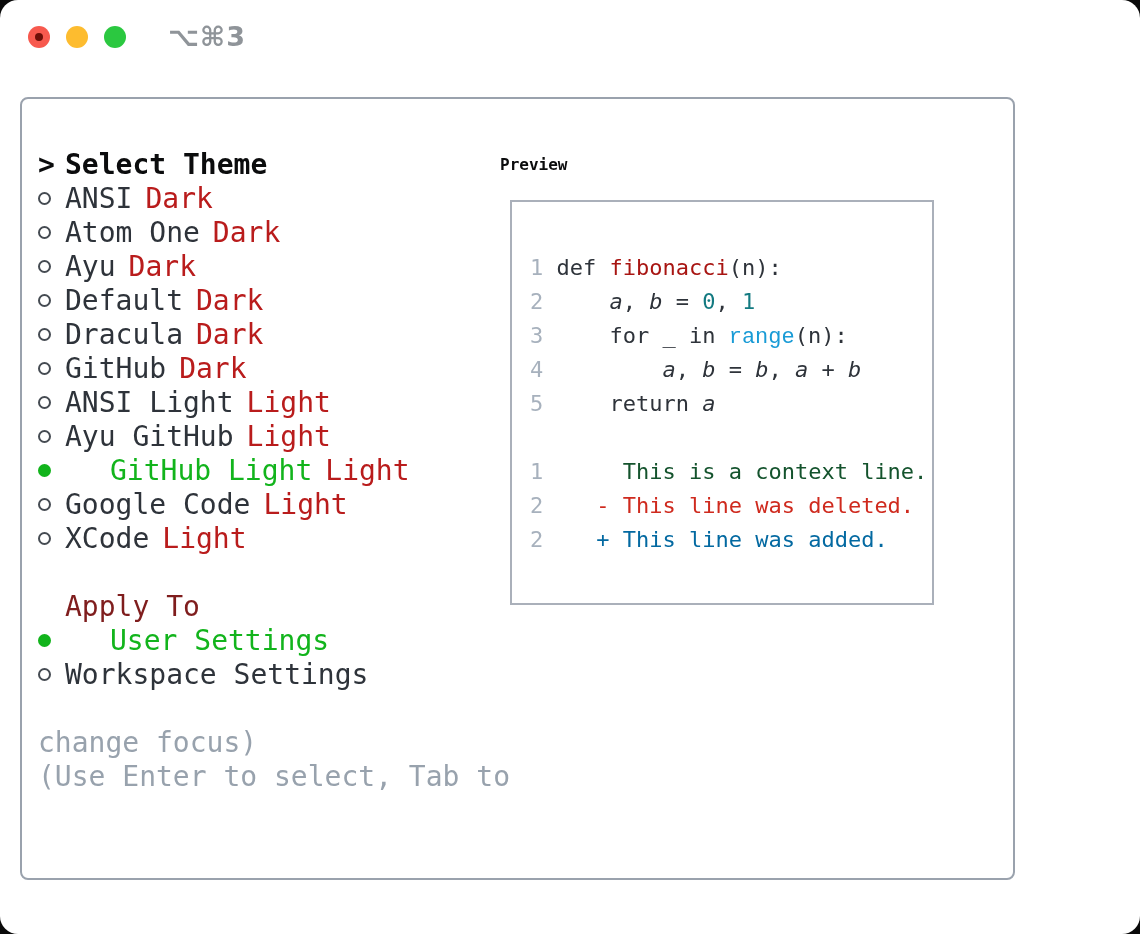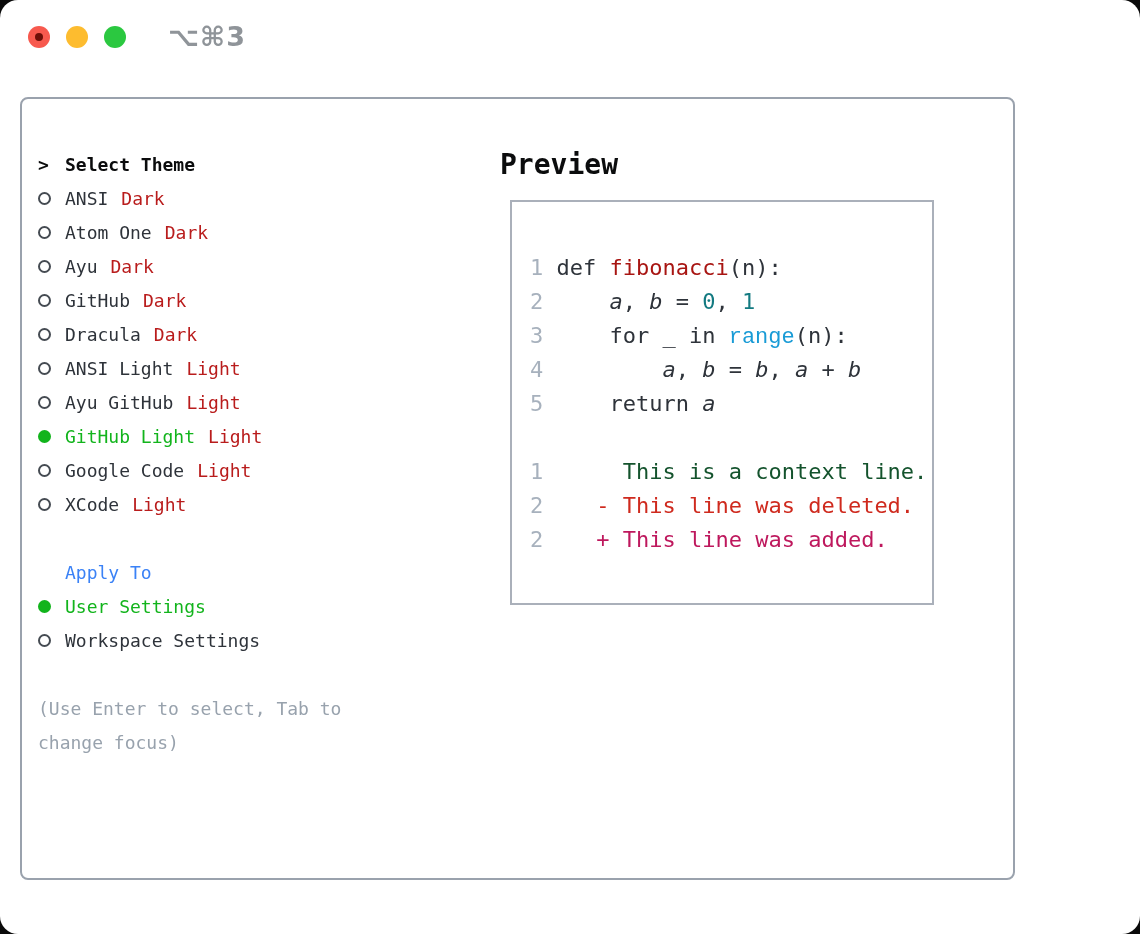--- a/index.html
+++ b/index.html
@@ -19,56 +19,56 @@
     position:absolute;left:168px;top:22px;font-size:27px;font-weight:700;
     color:#8f9499;letter-spacing:1px;line-height:30px;
     font-family:"DejaVu Sans","Liberation Sans",sans-serif;
   }
   
   .panel{
     position:absolute;left:20px;top:97px;width:995px;height:783px;
     border:2px solid #9aa2ad;border-radius:8px;box-sizing:border-box;background:#fff;
   }
   
-  .leftcol{position:absolute;left:38px;top:148px;font-size:18px;}
+  .leftcol{position:absolute;left:38px;top:148px;font-size:28px;}
   .row{height:34px;line-height:34px;white-space:nowrap;color:#2e333a;}
   .spacer{height:34px;}
   .prefix{display:inline-block;width:27px;}
   .hdr{font-weight:700;color:#0b0c0d;}
   .hdr .prefix{color:#0b0c0d;}
   .radio{
     display:inline-block;width:13px;height:13px;border-radius:50%;
     border:2px solid #454b52;box-sizing:border-box;margin-right:14px;
     vertical-align:middle;position:relative;top:-2px;
   }
   .sel .radio{border-color:#12b41c;background:#12b41c;}
-  .sel .nm{color:#12b41c;}
+  .sel .nm{color:#12b41c;margin-left:45px;}
   .vr{color:#b91c1c;margin-left:13px;}
-  .applyhdr{color:#3b82f6;}
+  .applyhdr{color:#7f1d1d;}
   .hint{color:#98a2ad;}
   
   .pv-heading{
     position:absolute;left:500px;top:148px;height:34px;line-height:34px;
-    font-size:28px;font-weight:700;color:#0b0c0d;
+    font-size:16px;font-weight:700;color:#0b0c0d;
   }
   .pv-box{
     position:absolute;left:510px;top:200px;width:424px;height:405px;
     border:2px solid #aab0ba;box-sizing:border-box;background:#fff;
     padding:49px 0 0 18px;overflow:hidden;
   }
   .cl{height:34px;line-height:34px;font-size:22px;white-space:pre;color:#2e333a;}
   .ln{color:#a7b1bd;}
   .t{color:#2e333a;}
   .fn{color:#a81512;}
   .v{font-style:italic;color:#2e333a;}
   .num{color:#137a81;}
   .bi{color:#199bd6;font-family:Liberation Mono, monospace;}
   .ctx{color:#14532d;}
   .del{color:#cf2a1e;}
-  .add{color:#be185d;}
+  .add{color:#0369a1;}
 </style>
 </head>
 <body>
 
 <div class="window">
 
   <div class="titlebar">
     <div class="light red">
         <span class="dot"></span>
       </div>
@@ -78,38 +78,39 @@
   </div>
 
   <div class="panel"></div>
 
   <div class="leftcol">
     <div class="row hdr"><span class="prefix">&gt;</span><span>Select Theme</span></div>
 
     <div class="row"><span class="radio"></span><span class="nm">ANSI</span><span class="vr">Dark</span></div>
     <div class="row"><span class="radio"></span><span class="nm">Atom One</span><span class="vr">Dark</span></div>
     <div class="row"><span class="radio"></span><span class="nm">Ayu</span><span class="vr">Dark</span></div>
+    <div class="row"><span class="radio"></span><span class="nm">Default</span><span class="vr">Dark</span></div>
+    <div class="row"><span class="radio"></span><span class="nm">Dracula</span><span class="vr">Dark</span></div>
     <div class="row"><span class="radio"></span><span class="nm">GitHub</span><span class="vr">Dark</span></div>
-    <div class="row"><span class="radio"></span><span class="nm">Dracula</span><span class="vr">Dark</span></div>
     <div class="row"><span class="radio"></span><span class="nm">ANSI Light</span><span class="vr">Light</span></div>
     <div class="row"><span class="radio"></span><span class="nm">Ayu GitHub</span><span class="vr">Light</span></div>
     <div class="row sel"><span class="radio"></span><span class="nm">GitHub Light</span><span class="vr">Light</span></div>
     <div class="row"><span class="radio"></span><span class="nm">Google Code</span><span class="vr">Light</span></div>
     <div class="row"><span class="radio"></span><span class="nm">XCode</span><span class="vr">Light</span></div>
 
     <div class="spacer"></div>
 
     <div class="row applyhdr"><span class="prefix"></span><span>Apply To</span></div>
     <div class="row sel"><span class="radio"></span><span class="nm">User Settings</span></div>
     <div class="row"><span class="radio"></span><span class="nm">Workspace Settings</span></div>
 
     <div class="spacer"></div>
 
+    <div class="row hint">change focus)</div>
     <div class="row hint">(Use Enter to select, Tab to</div>
-    <div class="row hint">change focus)</div>
   </div>
 
   <div class="pv-heading">Preview</div>
 
   <div class="pv-box">
     <div class="cl"><span class="ln">1 </span><span class="t">def </span><span class="fn">fibonacci</span><span class="t">(n):</span></div>
     <div class="cl"><span class="ln">2 </span><span class="t">    </span><span class="v">a</span><span class="t">, </span><span class="v">b</span><span class="t"> = </span><span class="num">0</span><span class="t">, </span><span class="num">1</span></div>
     <div class="cl"><span class="ln">3 </span><span class="t">    for _ in </span><span class="bi">range</span><span class="t">(n):</span></div>
     <div class="cl"><span class="ln">4 </span><span class="t">        </span><span class="v">a</span><span class="t">, </span><span class="v">b</span><span class="t"> = </span><span class="v">b</span><span class="t">, </span><span class="v">a</span><span class="t"> + </span><span class="v">b</span></div>
     <div class="cl"><span class="ln">5 </span><span class="t">    return </span><span class="v">a</span></div>

